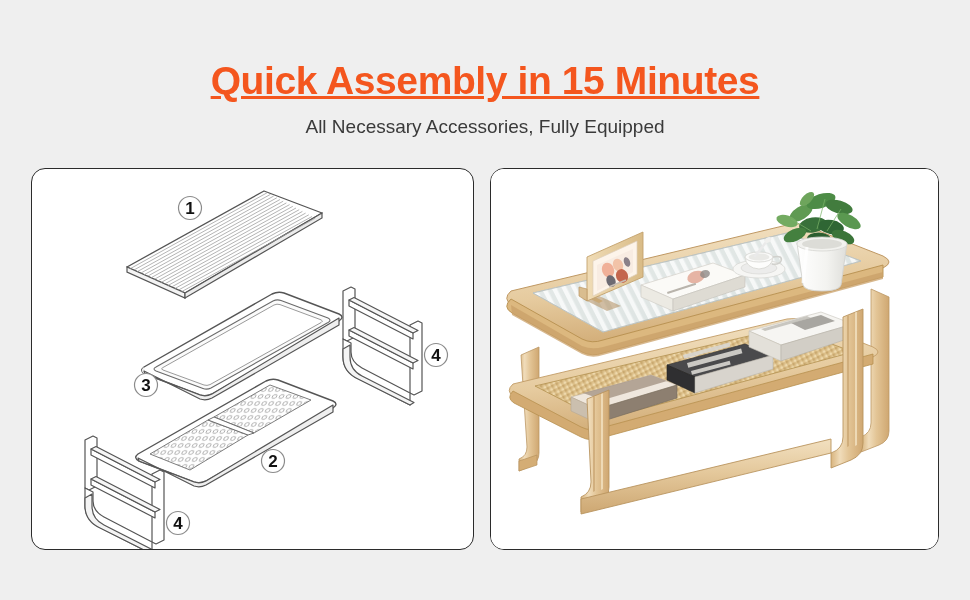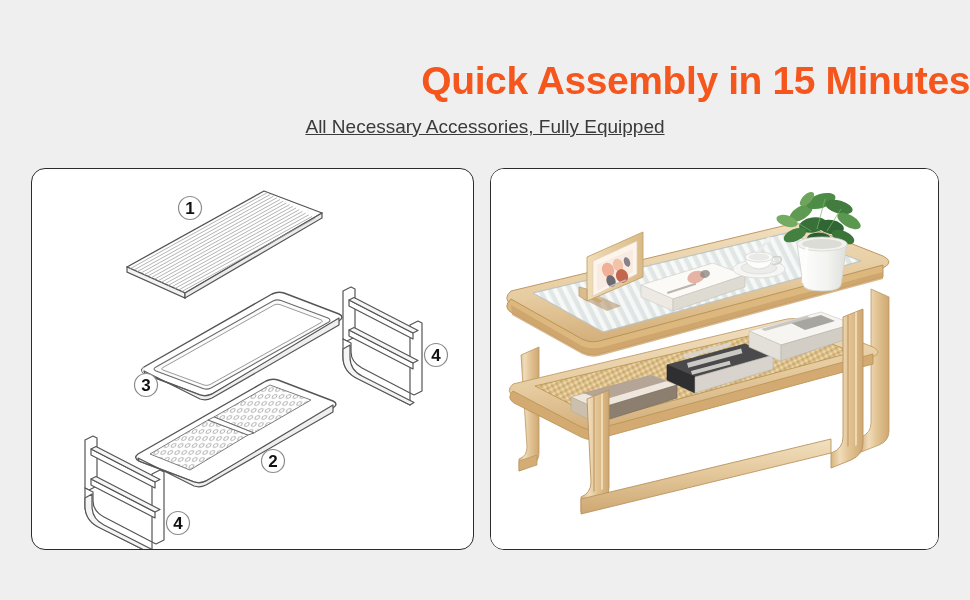--- a/index.html
+++ b/index.html
@@ -17,40 +17,40 @@
     position: relative;
     width: 970px;
     height: 600px;
     background: #efefef;
   }
   .headline {
     position: absolute;
     top: 58px;
     left: 0;
     width: 970px;
-    text-align: right;
+    text-align: center;
     font-size: 39px;
     font-weight: bold;
     letter-spacing: -0.4px;
     color: #f4561e;
     line-height: 46px;
     white-space: nowrap;
+    text-decoration: underline;
   }
   .subhead {
     position: absolute;
     top: 114px;
     left: 0;
     width: 970px;
     text-align: center;
     font-size: 19px;
     font-weight: normal;
     color: #3a3a3a;
     line-height: 26px;
     white-space: nowrap;
-    text-decoration: underline;
   }
   .panel {
     position: absolute;
     top: 168px;
     height: 382px;
     background: #ffffff;
     border: 1.4px solid #2b2b2b;
     border-radius: 14px;
     box-sizing: border-box;
     overflow: hidden;

